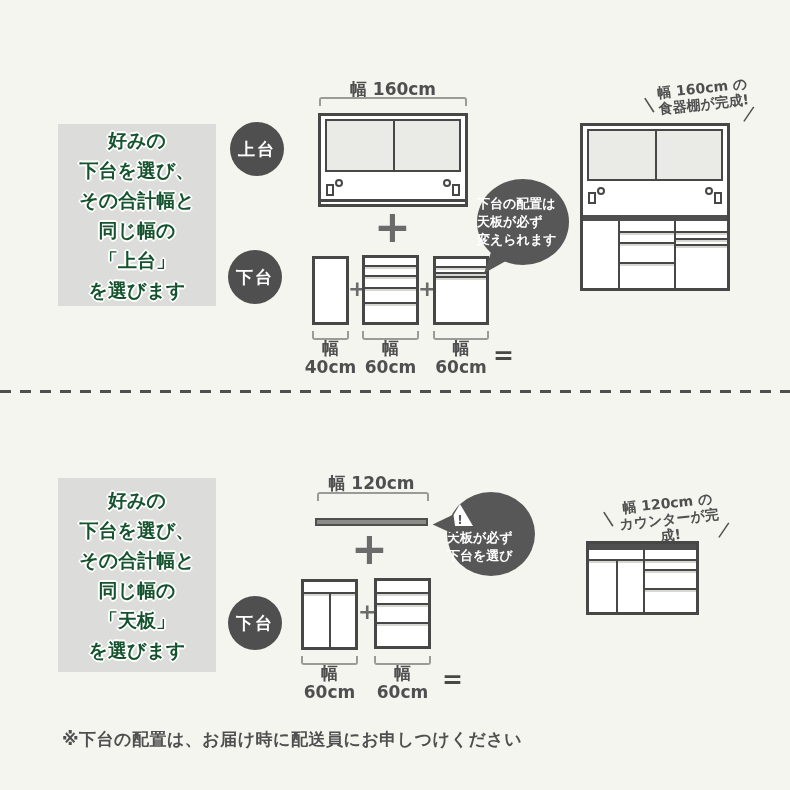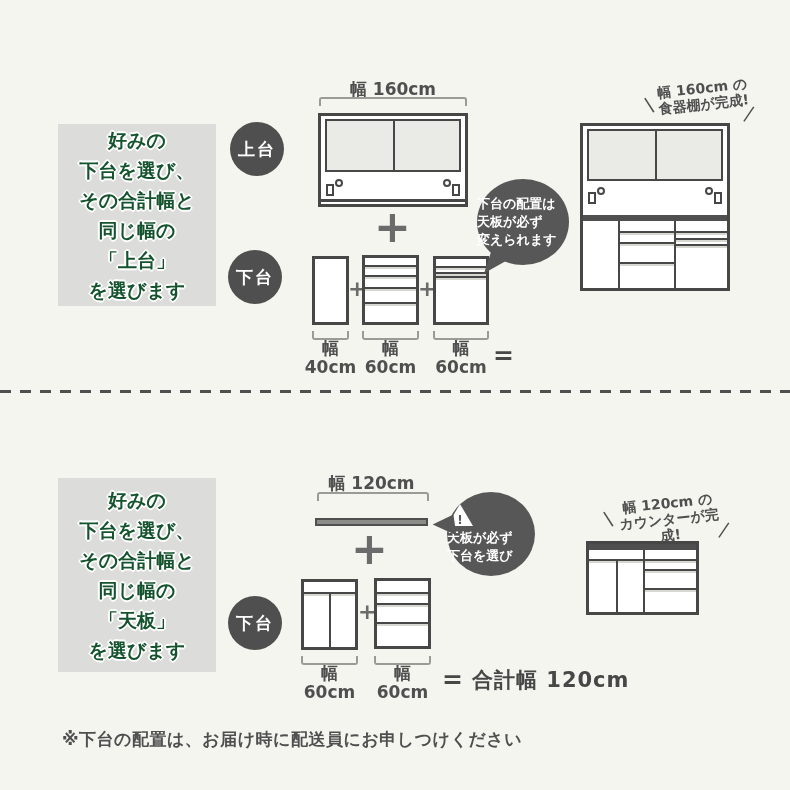--- a/index.html
+++ b/index.html
@@ -219,21 +219,20 @@
     <span>幅</span>
     <span>60cm</span>
   </div>
   <div class="unit-label" style="left:374px;top:664px;width:57px;">
     <span>幅</span>
     <span>60cm</span>
   </div>
 
   <div class="total-row" style="left:442px;top:665px;">
     <span class="eq">=</span>
-    <span class="txt">合計幅 120cm</span>
   </div>
 
   <div class="unit" style="left:586px;top:541px;width:113px;height:74px;">
     <div class="darkband" style="left:0;right:0;top:0;height:6px;"></div>
     <div class="vline" style="left:54px;top:6px;bottom:0;"></div>
     <div class="hline" style="left:0;width:54px;top:15px;"></div>
     <div class="vline" style="left:27px;top:17px;bottom:0;"></div>
     <div class="hline" style="left:56px;width:51px;top:15px;"></div>
     <div class="hline" style="left:56px;width:51px;top:25px;"></div>
     <div class="hline" style="left:56px;width:51px;top:44px;"></div>

